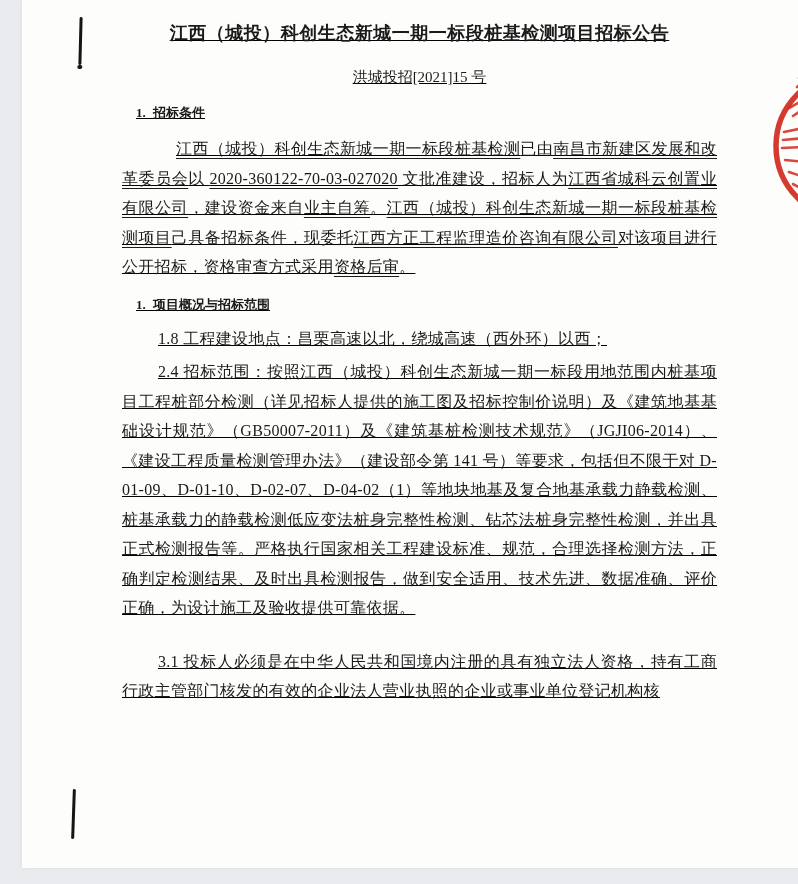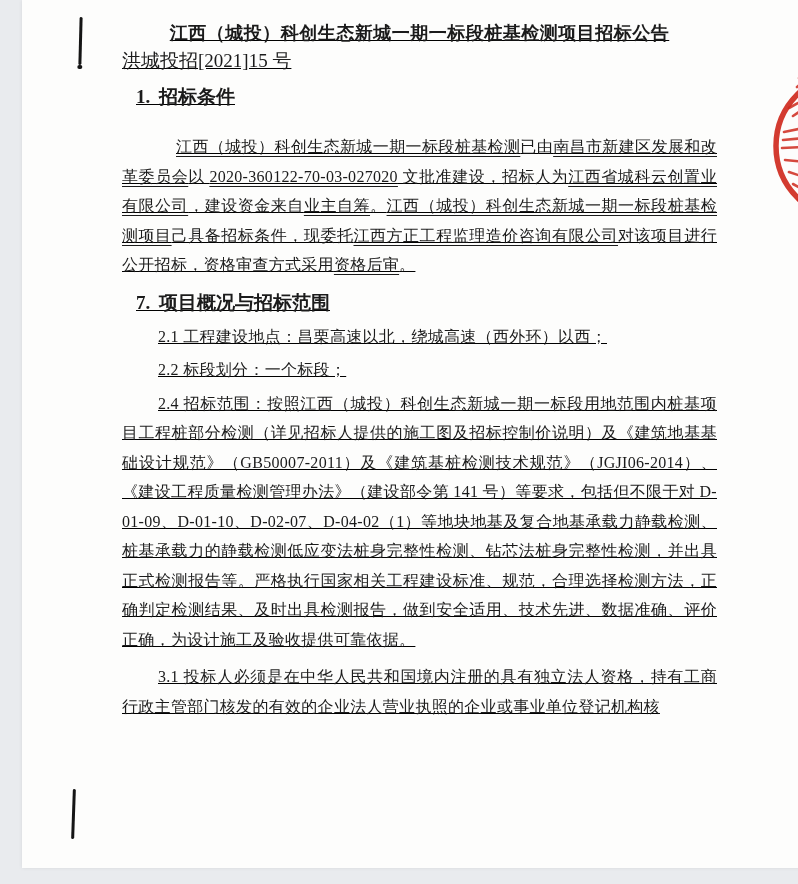--- a/index.html
+++ b/index.html
@@ -15,36 +15,36 @@
     text-decoration:underline;
   }
   .content{
     position:relative;padding:20px 90px 0 100px;color:#1b1b1b;
   }
   .doc-title{
     text-align:center;font-size:18px;font-weight:bold;
     line-height:26px;margin:0;letter-spacing:0.5px;
   }
   .doc-num{
-    text-align:left;font-size:19px;line-height:22px;margin:4px 0 0 0;
+    text-align:center;font-size:15px;line-height:22px;margin:20px 0 0 0;
   }
   .sec-heading{
-    font-size:19px;font-weight:bold;line-height:22px;
+    font-size:13px;font-weight:bold;line-height:22px;
     margin:14px 0 0 14px;word-spacing:4px;
   }
   .sec-heading.h2{margin-top:12px;}
   .sec-heading.h3{margin-top:10px;}
   .para{
     font-size:16px;line-height:29.5px;text-align:justify;
     margin:0;letter-spacing:0.3px;
   }
-  .para.p1{margin-top:24px;text-indent:54px;}
+  .para.p1{margin-top:10px;text-indent:54px;}
   .clause{margin-top:4px;text-indent:36px;}
   .clause.first{margin-top:8px;}
-  .clause.last3{margin-top:8px;}
+  .clause.last3{margin-top:24px;}
   .u{text-decoration:underline;text-underline-offset:3.5px;text-decoration-thickness:1px;}
   .scan-mark{
     position:absolute;width:3px;background:#151515;border-radius:1.5px;
   }
   .scan-mark.top{left:57px;top:17px;height:48px;transform:rotate(1.5deg);}
   .scan-mark.top::after{
     content:"";position:absolute;left:-1px;bottom:-4px;width:5px;height:4px;
     background:#151515;border-radius:2px;
   }
   .scan-mark.bottom{left:50px;top:789px;height:50px;transform:rotate(2deg);}
@@ -80,25 +80,24 @@
   <div class="content" style="color: rgb(27, 27, 27);">
 
     <h1 class="doc-title">江西（城投）科创生态新城一期一标段桩基检测项目招标公告</h1>
 
     <div class="doc-num">洪城投招[2021]15 号</div>
 
     <h2 class="sec-heading h1">1. 招标条件</h2>
 
     <p class="para p1"><span class="u">江西（城投）科创生态新城一期一标段桩基检测</span><span>已由</span><span class="u">南昌市新建区发展和改革委员会</span><span>以 </span><span class="u">2020-360122-70-03-027020</span><span> 文批准建设，招标人为</span><span class="u">江西省城科云创置业有限公司</span><span>，建设资金来自</span><span class="u">业主自筹</span><span>。</span><span class="u">江西（城投）科创生态新城一期一标段桩基检测项目</span><span>己具备招标条件，现委托</span><span class="u">江西方正工程监理造价咨询有限公司</span><span>对该项目进行公开招标，资格审查方式采用</span><span class="u">资格后审</span><span>。</span></p>
 
-    <h2 class="sec-heading h2">7. 项目概况与招标范围</h2>
+    <h2 class="sec-heading h2">1. 项目概况与招标范围</h2>
 
-    <p class="para clause first">2.1 工程建设地点：昌栗高速以北，绕城高速（西外环）以西；</p>
+    <p class="para clause first">1.8 工程建设地点：昌栗高速以北，绕城高速（西外环）以西；</p>
 
-    <p class="para clause">2.2 标段划分：一个标段；</p>
 
 
     <p class="para clause">2.4 招标范围：按照江西（城投）科创生态新城一期一标段用地范围内桩基项目工程桩部分检测（详见招标人提供的施工图及招标控制价说明）及《建筑地基基础设计规范》（GB50007-2011）及《建筑基桩检测技术规范》（JGJI06-2014）、《建设工程质量检测管理办法》（建设部令第 141 号）等要求，包括但不限于对 D-01-09、D-01-10、D-02-07、D-04-02（1）等地块地基及复合地基承载力静载检测、桩基承载力的静载检测低应变法桩身完整性检测、钻芯法桩身完整性检测，并出具正式检测报告等。严格执行国家相关工程建设标准、规范，合理选择检测方法，正确判定检测结果、及时出具检测报告，做到安全适用、技术先进、数据准确、评价正确，为设计施工及验收提供可靠依据。</p>
 
 
     <p class="para clause last3">3.1 投标人必须是在中华人民共和国境内注册的具有独立法人资格，持有工商行政主管部门核发的有效的企业法人营业执照的企业或事业单位登记机构核</p>
 
   </div>
 </div>
 

